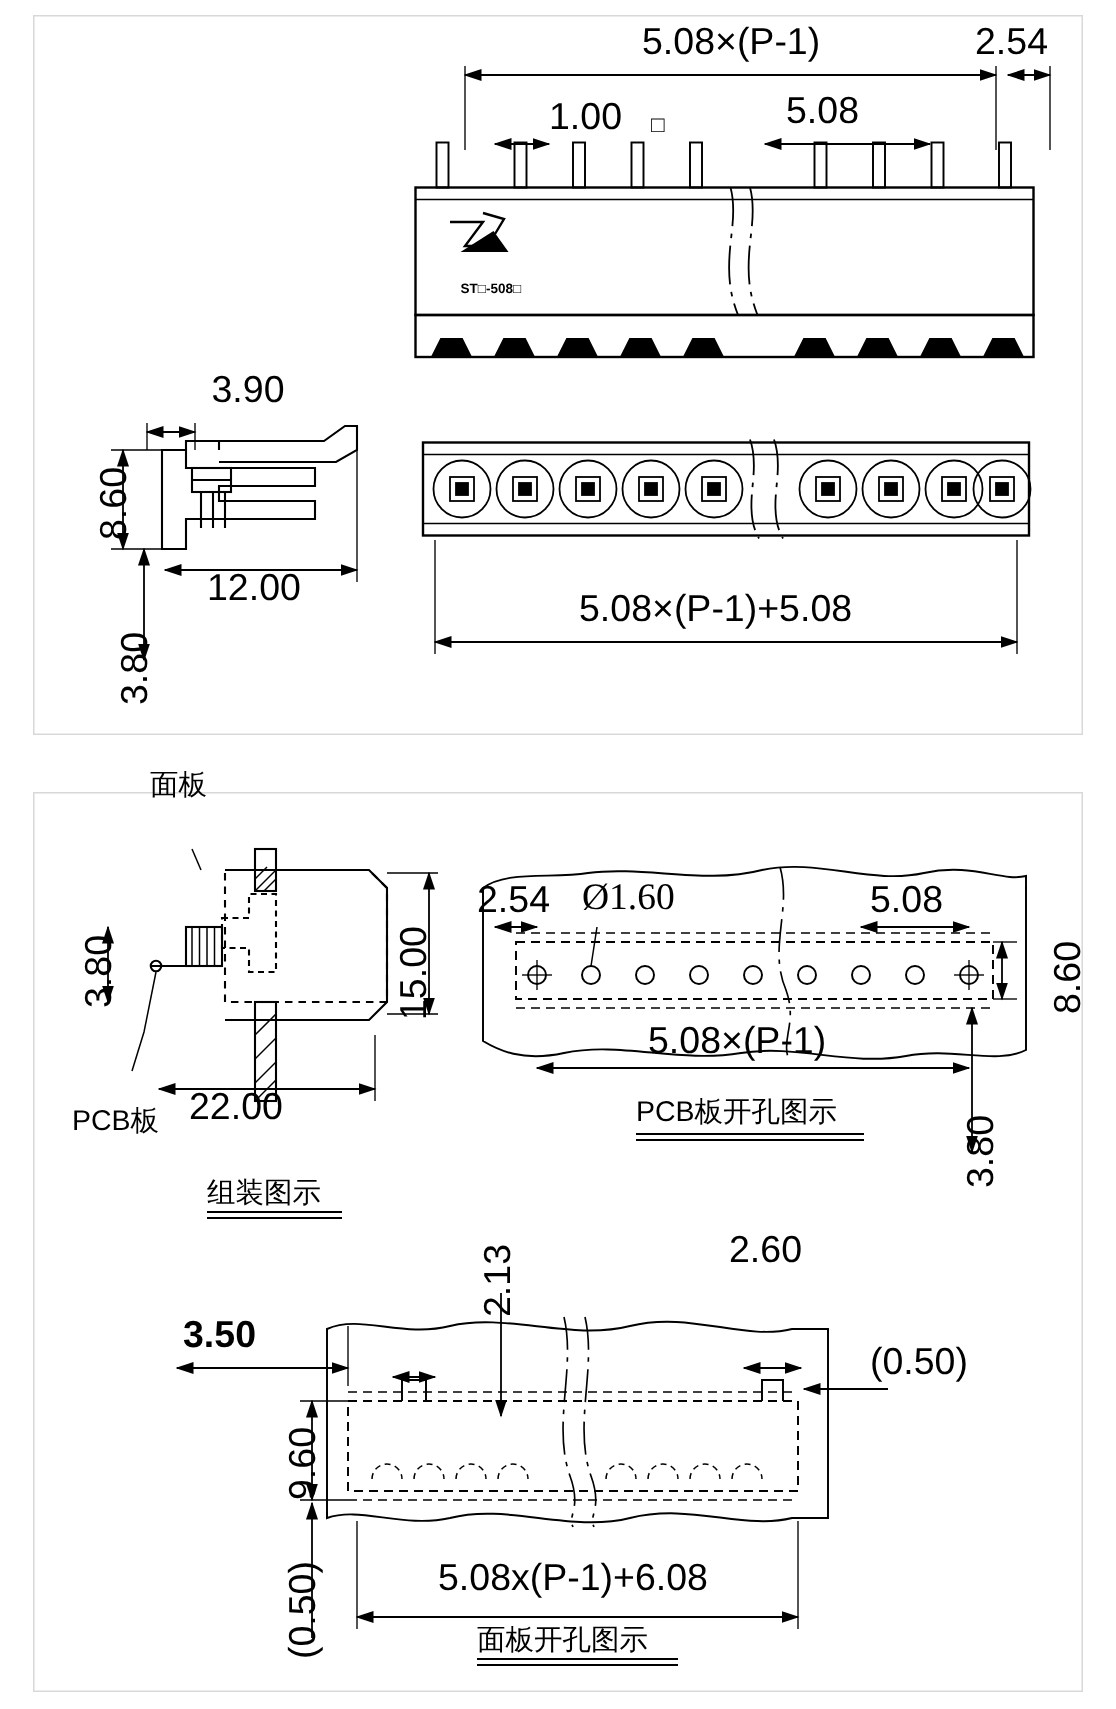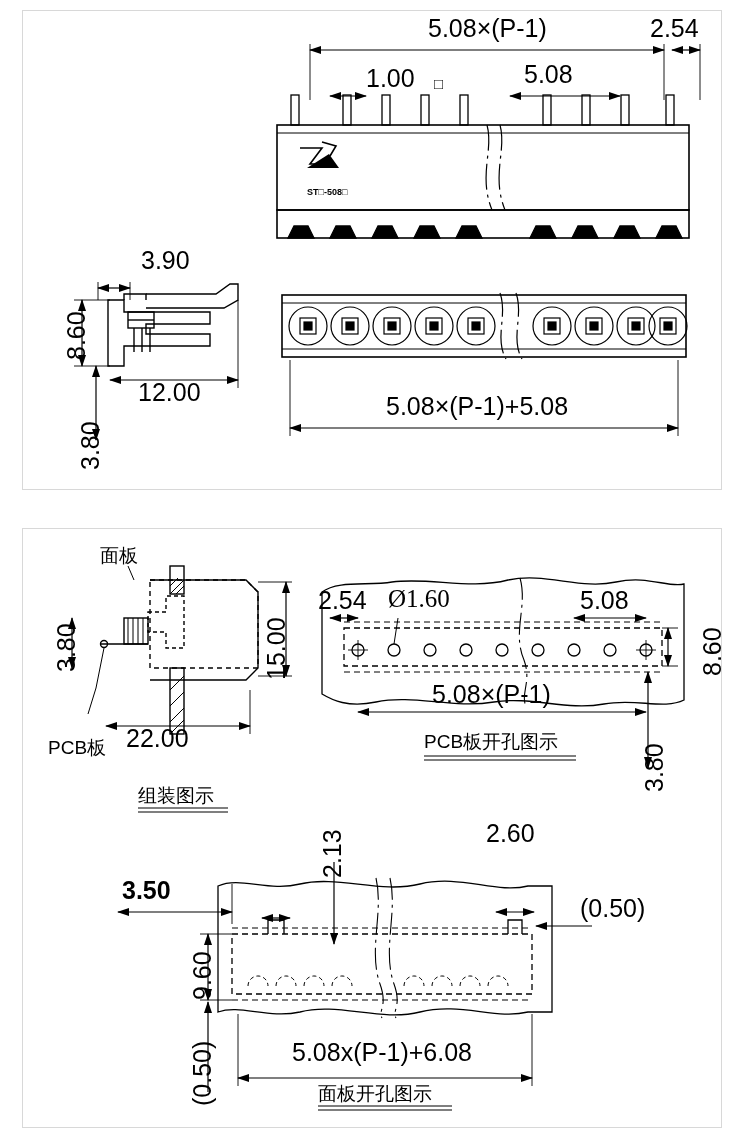--- a/index.html
+++ b/index.html
@@ -362,21 +362,21 @@
 <div class="lbl dim" style="left:366px; top:66px;">1.00</div>
 <div class="lbl" style="left:434px; top:76px; font-size:15px;">□</div>
 <div class="lbl dim" style="left:524px; top:62px;">5.08</div>
 <div class="lbl tiny" style="left:294px; top:188px;">ST□-508□</div>
 <div class="lbl dim" style="left:96px; top:248px;margin-left:45px;">3.90</div>
 <div class="lbl dim rot90" style="left:64px; top:360px;">8.60</div>
 <div class="lbl dim rot90" style="left:78px; top:470px;">3.80</div>
 <div class="lbl dim" style="left:138px; top:380px;">12.00</div>
 <div class="lbl dim" style="left:386px; top:394px;text-align:center;">5.08×(P-1)+5.08</div>
 
-<div class="lbl cn-lg" style="left:100px; top:546px;">面板</div>
+<div class="lbl cn-lg" style="left:100px; top:514px;">面板</div>
 <div class="lbl cn-lg" style="left:48px; top:738px;">PCB板</div>
 <div class="lbl dim rot90" style="left:264px; top:680px;">15.00</div>
 <div class="lbl dim rot90" style="left:54px; top:672px;">3.80</div>
 <div class="lbl dim" style="left:126px; top:726px;">22.00</div>
 <div class="lbl cn-lg" style="left:138px; top:786px;">组装图示</div>
 
 <div class="lbl dim" style="left:318px; top:588px;">2.54</div>
 <div class="lbl dim" style="left:388px; top:586px;font-family:Liberation Serif, serif;">Ø1.60</div>
 <div class="lbl dim" style="left:580px; top:588px;">5.08</div>
 <div class="lbl dim" style="left:432px; top:682px;">5.08×(P-1)</div>

